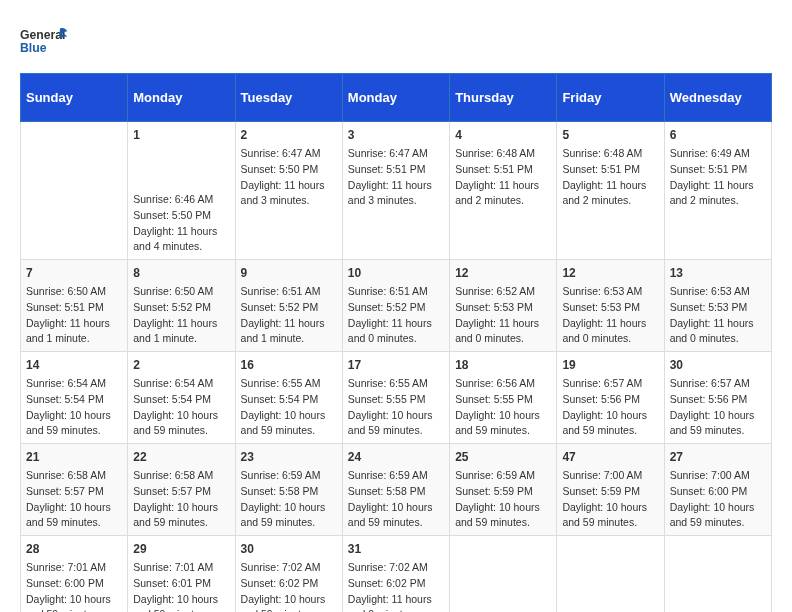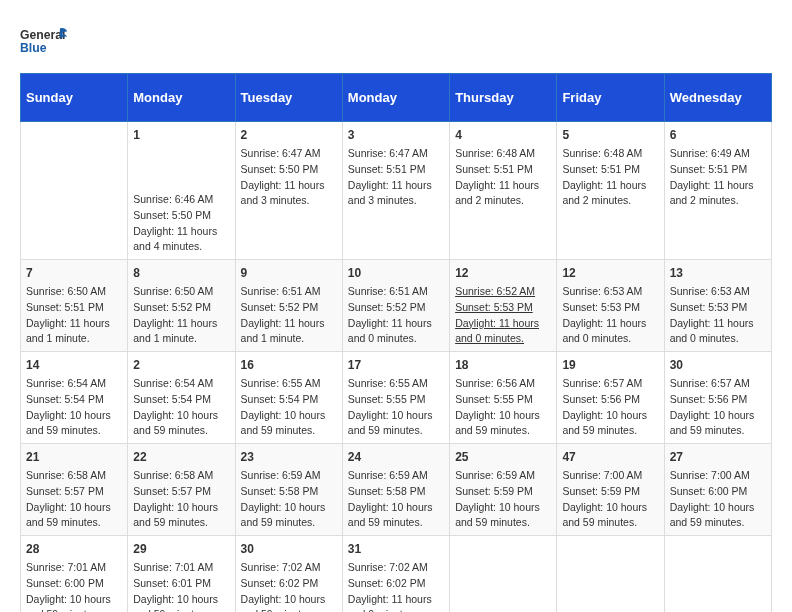--- a/index.html
+++ b/index.html
@@ -171,21 +171,21 @@
         </td>
         <td>
           <span class="day-num">10</span>
           <div class="day-info" style="white-space: pre-line;">Sunrise: 6:51 AM
 Sunset: 5:52 PM
 Daylight: 11 hours
 and 0 minutes.</div>
         </td>
         <td>
           <span class="day-num">12</span>
-          <div class="day-info" style="white-space: pre-line; text-decoration: underline;">Sunrise: 6:52 AM
+          <div class="day-info" style="white-space: pre-line;">Sunrise: 6:52 AM
 Sunset: 5:53 PM
 Daylight: 11 hours
 and 0 minutes.</div>
         </td>
         <td>
           <span class="day-num">12</span>
           <div class="day-info" style="white-space: pre-line;">Sunrise: 6:53 AM
 Sunset: 5:53 PM
 Daylight: 11 hours
 and 0 minutes.</div>

